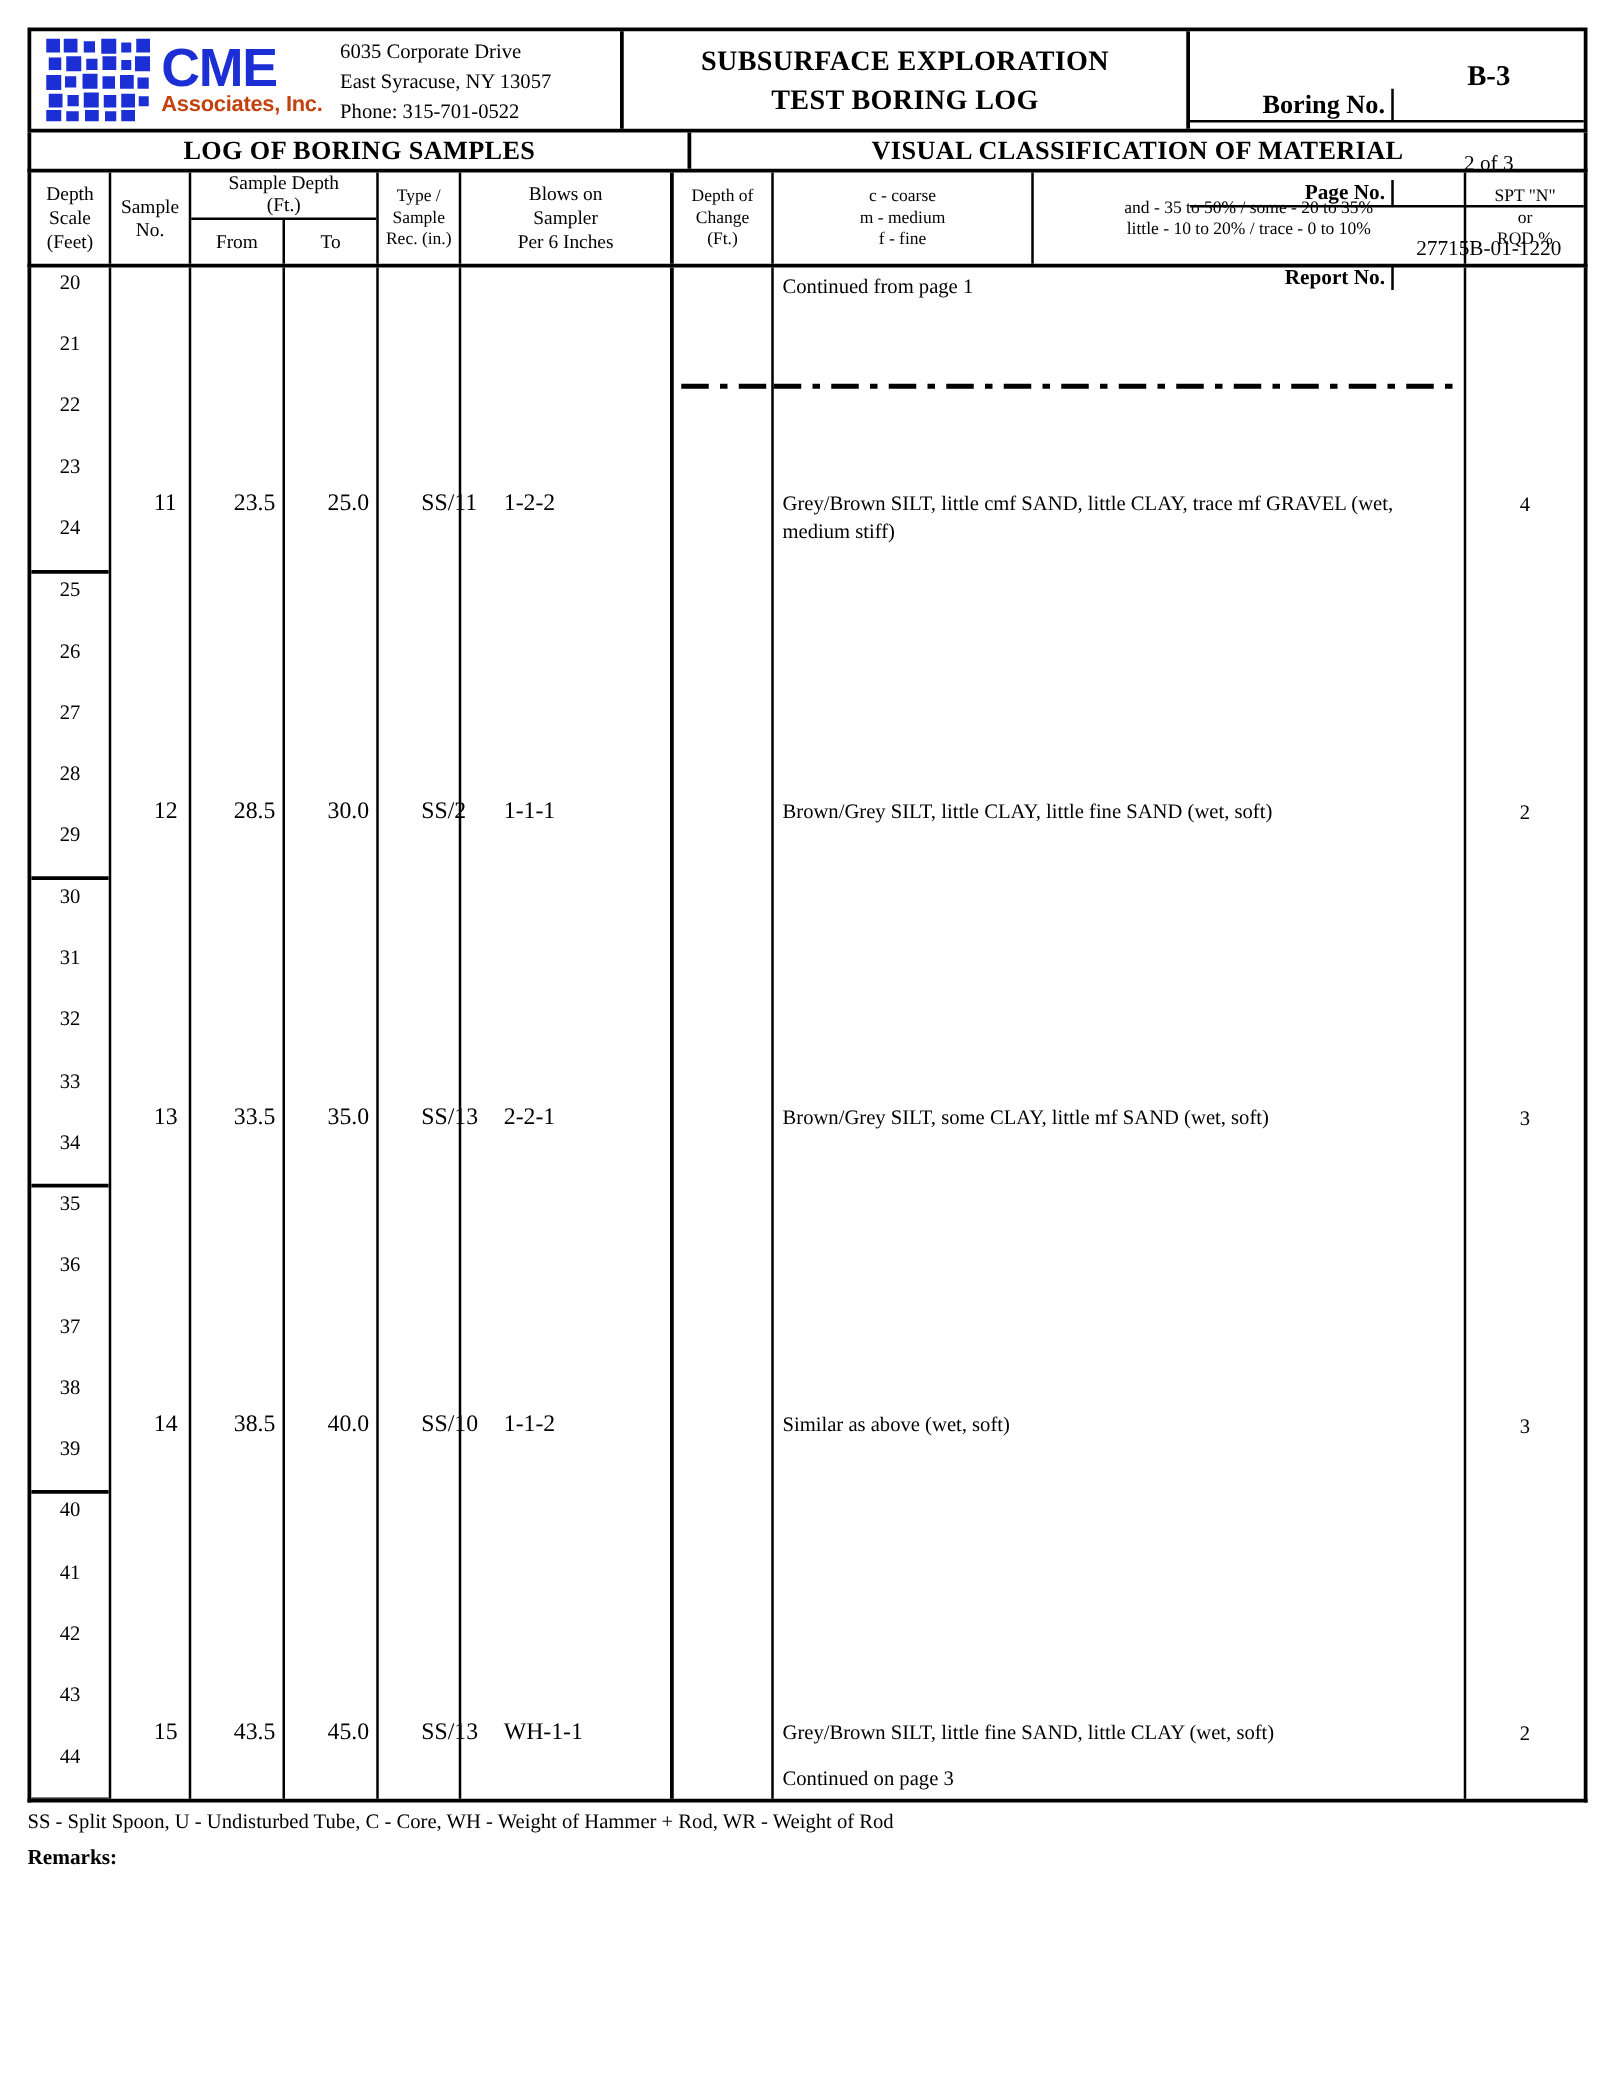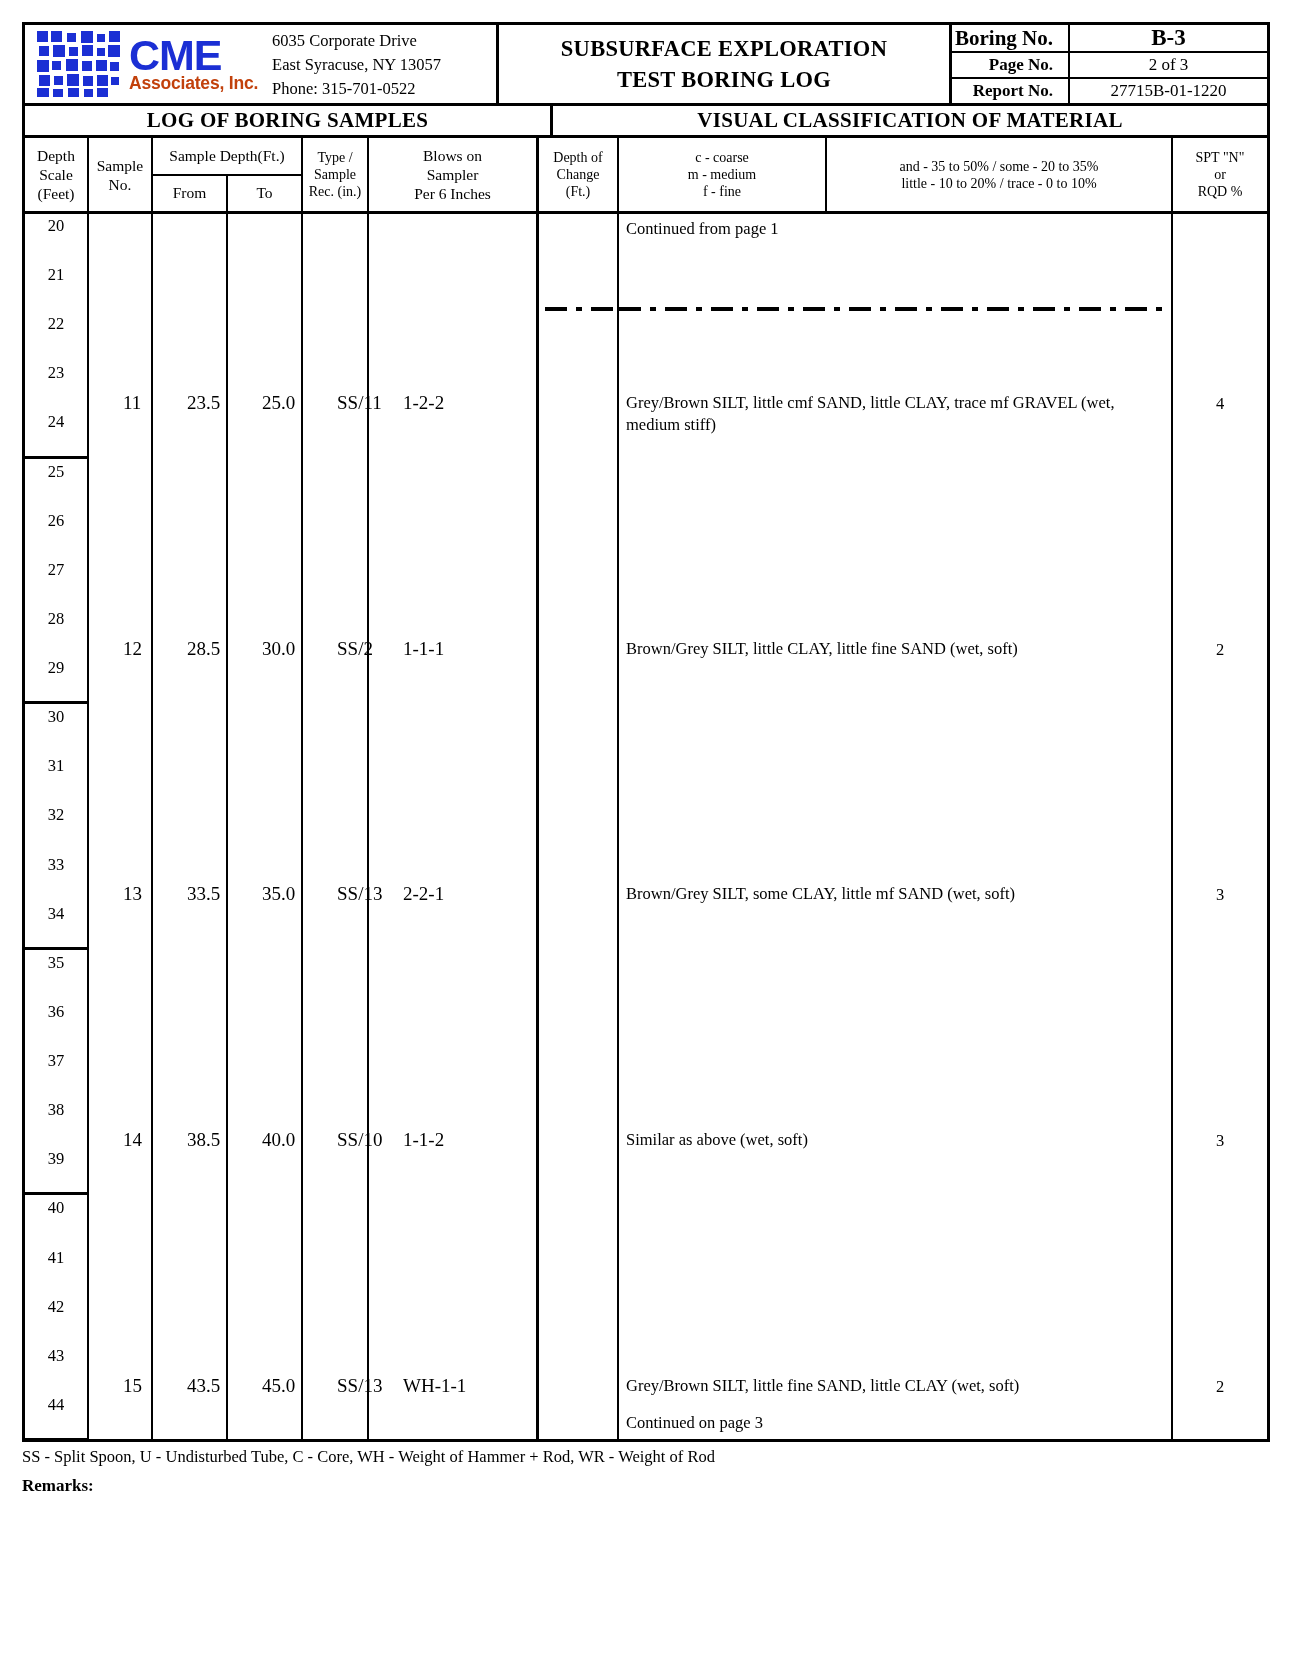--- a/index.html
+++ b/index.html
@@ -97,29 +97,30 @@
     display: flex;
     flex-direction: column;
   }
   .meta-row {
     display: flex;
     flex: 1 1 0;
     border-bottom: 2px solid #000;
   }
   .meta-row:last-child { border-bottom: none; }
   .meta-label {
-    width: 118px;
+    width: 163px;
     flex: 0 0 auto;
     border-right: 2px solid #000;
     font-weight: bold;
     display: flex;
     align-items: center;
     justify-content: flex-end;
-    padding-right: 15px;
-    box-sizing: border-box;
+    padding-right: 5px;
+    box-sizing: border-box;
+    margin-top: 46px;
   }
   .meta-value {
     flex: 1 1 auto;
     display: flex;
     align-items: center;
     justify-content: center;
   }
   .meta-row.r1 .meta-label { font-size: 21px; }
   .meta-row.r1 .meta-value { font-size: 23px; font-weight: bold; }
   .meta-row.r2 .meta-label { font-size: 17px; }
@@ -177,21 +178,21 @@
     box-sizing: border-box;
     border-right: 2px solid #000;
     display: flex;
     flex-direction: column;
     width: 150px;
     flex: 0 0 auto;
   }
   .sdtop {
     height: 50%;
     border-bottom: 2px solid #000;
-    display: flex; 
+    display: flex; flex-direction: column;
     align-items: center; justify-content: center;
     font-size: 15.5px; line-height: 18px;
   }
   .sdbot { height: 50%; display: flex; }
   .sdbot > div {
     flex: 1 1 0;
     display: flex; align-items: center; justify-content: center;
     font-size: 15.5px;
   }
   .sdbot > div:first-child { border-right: 2px solid #000; }

